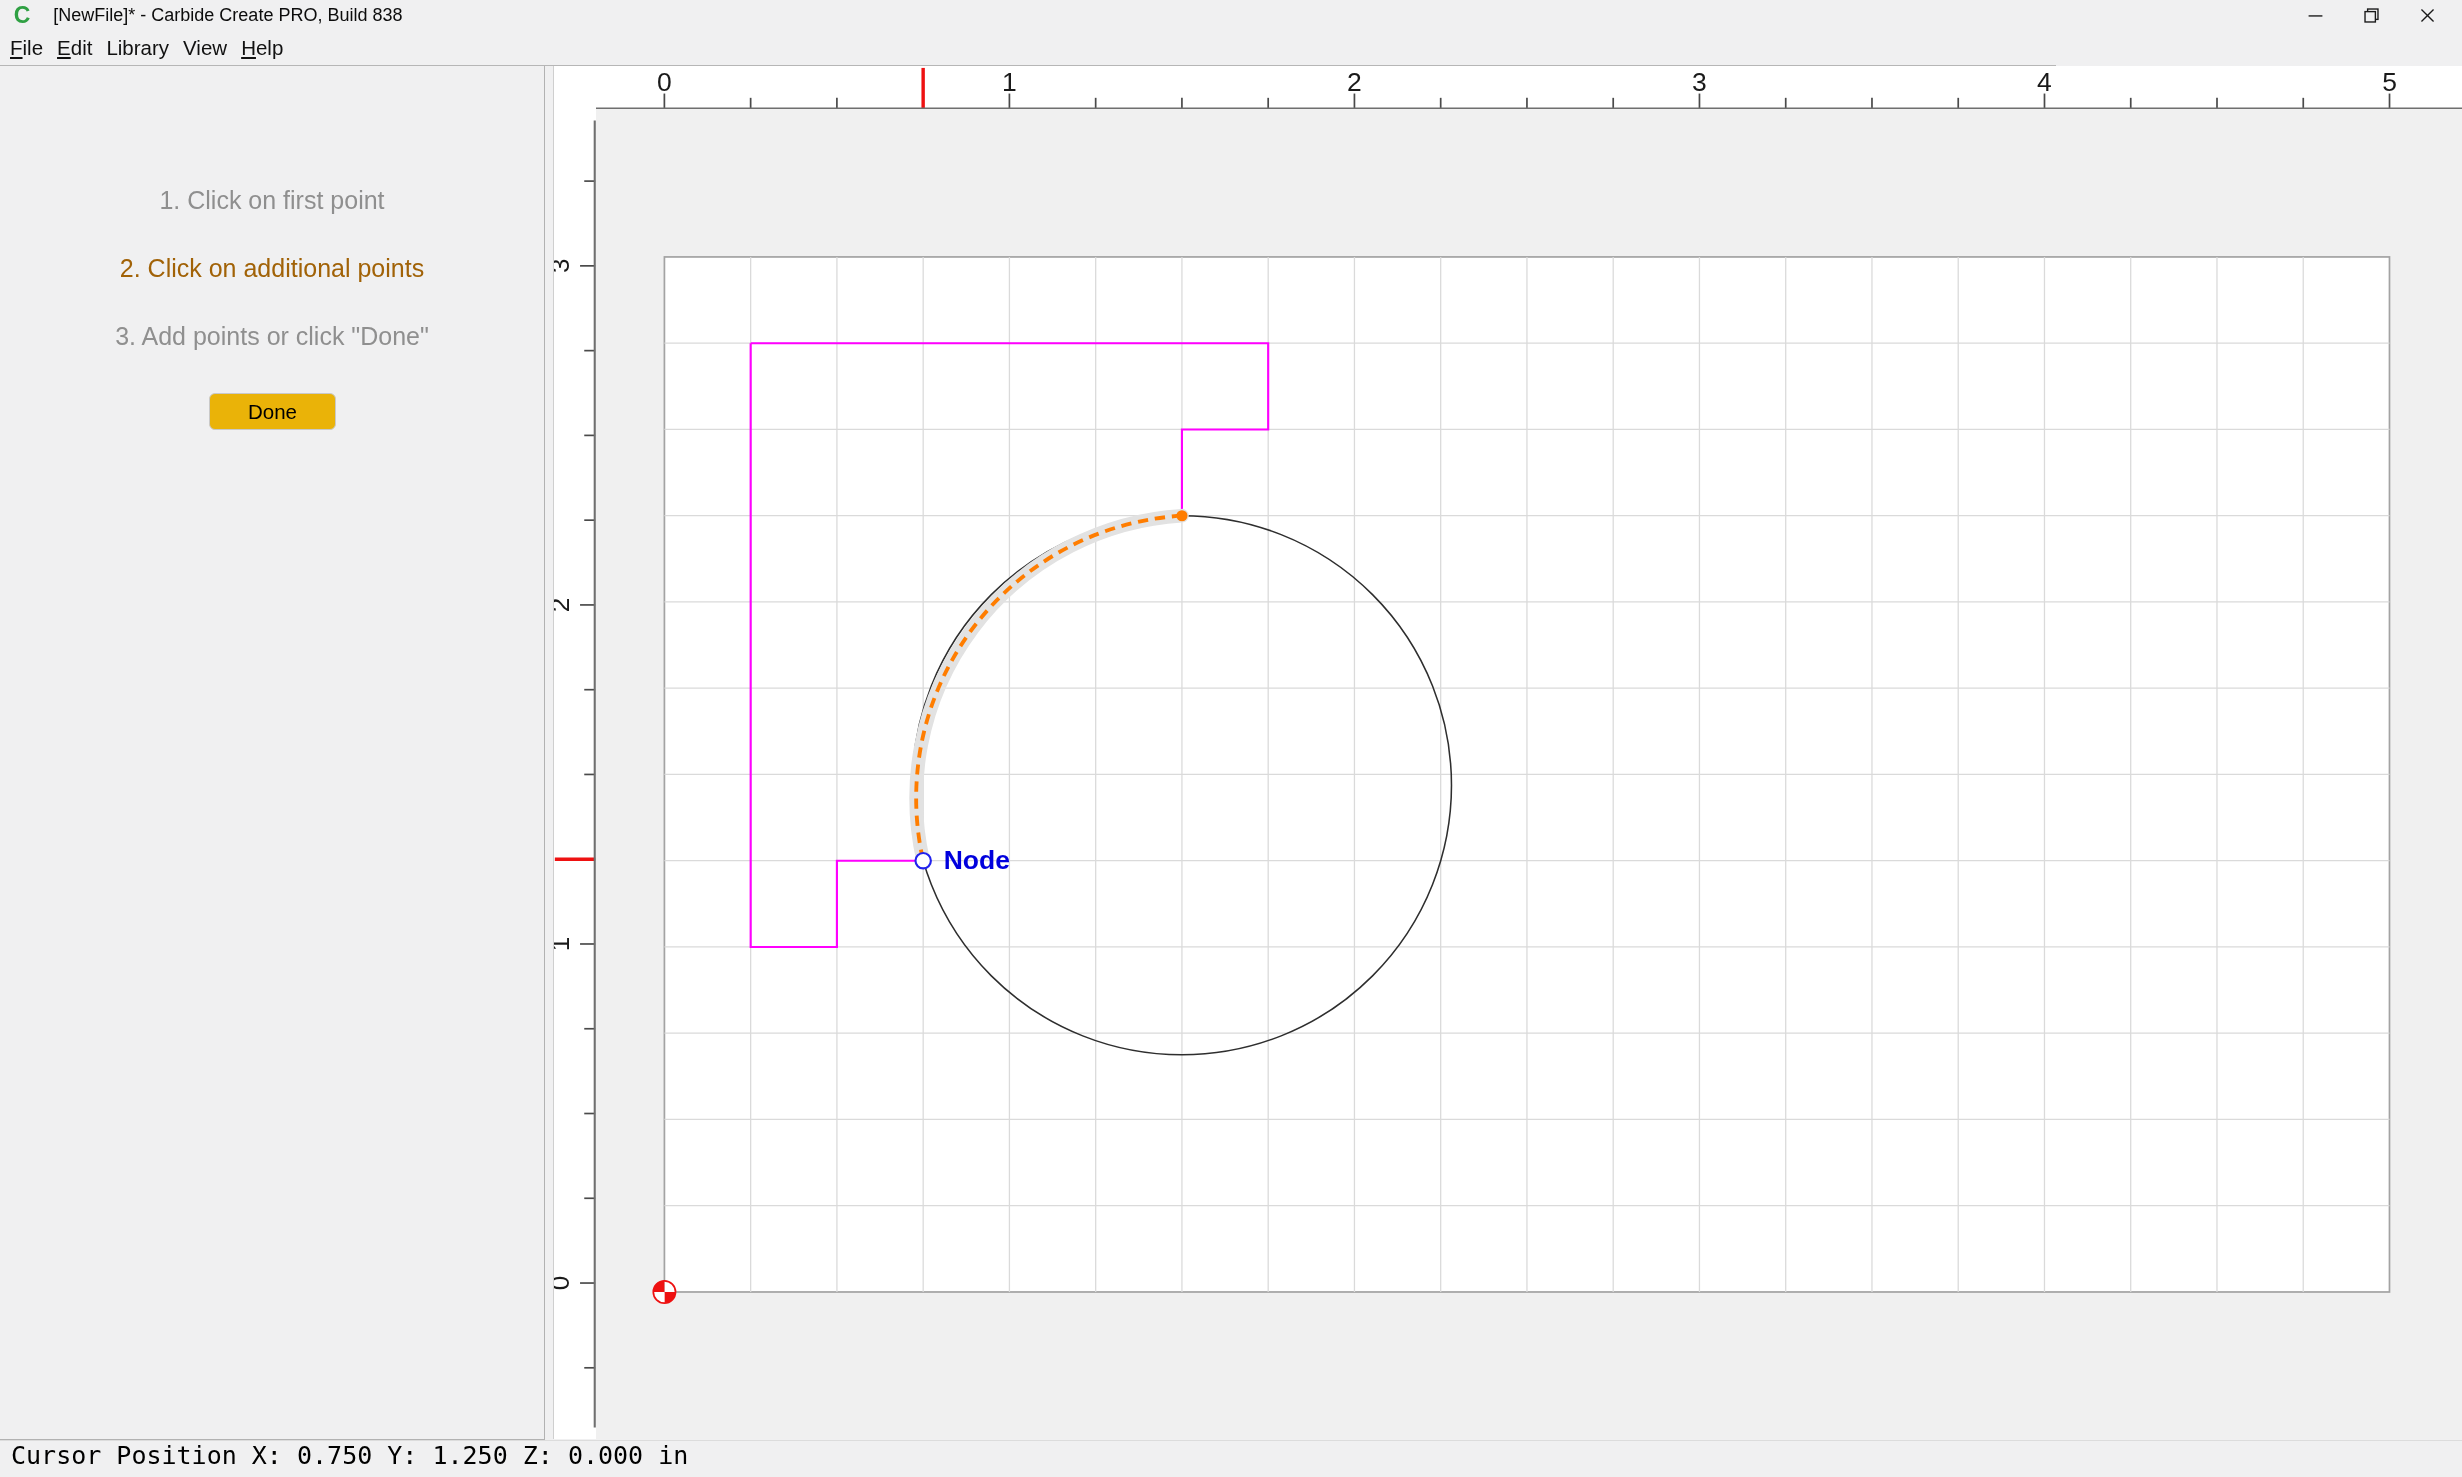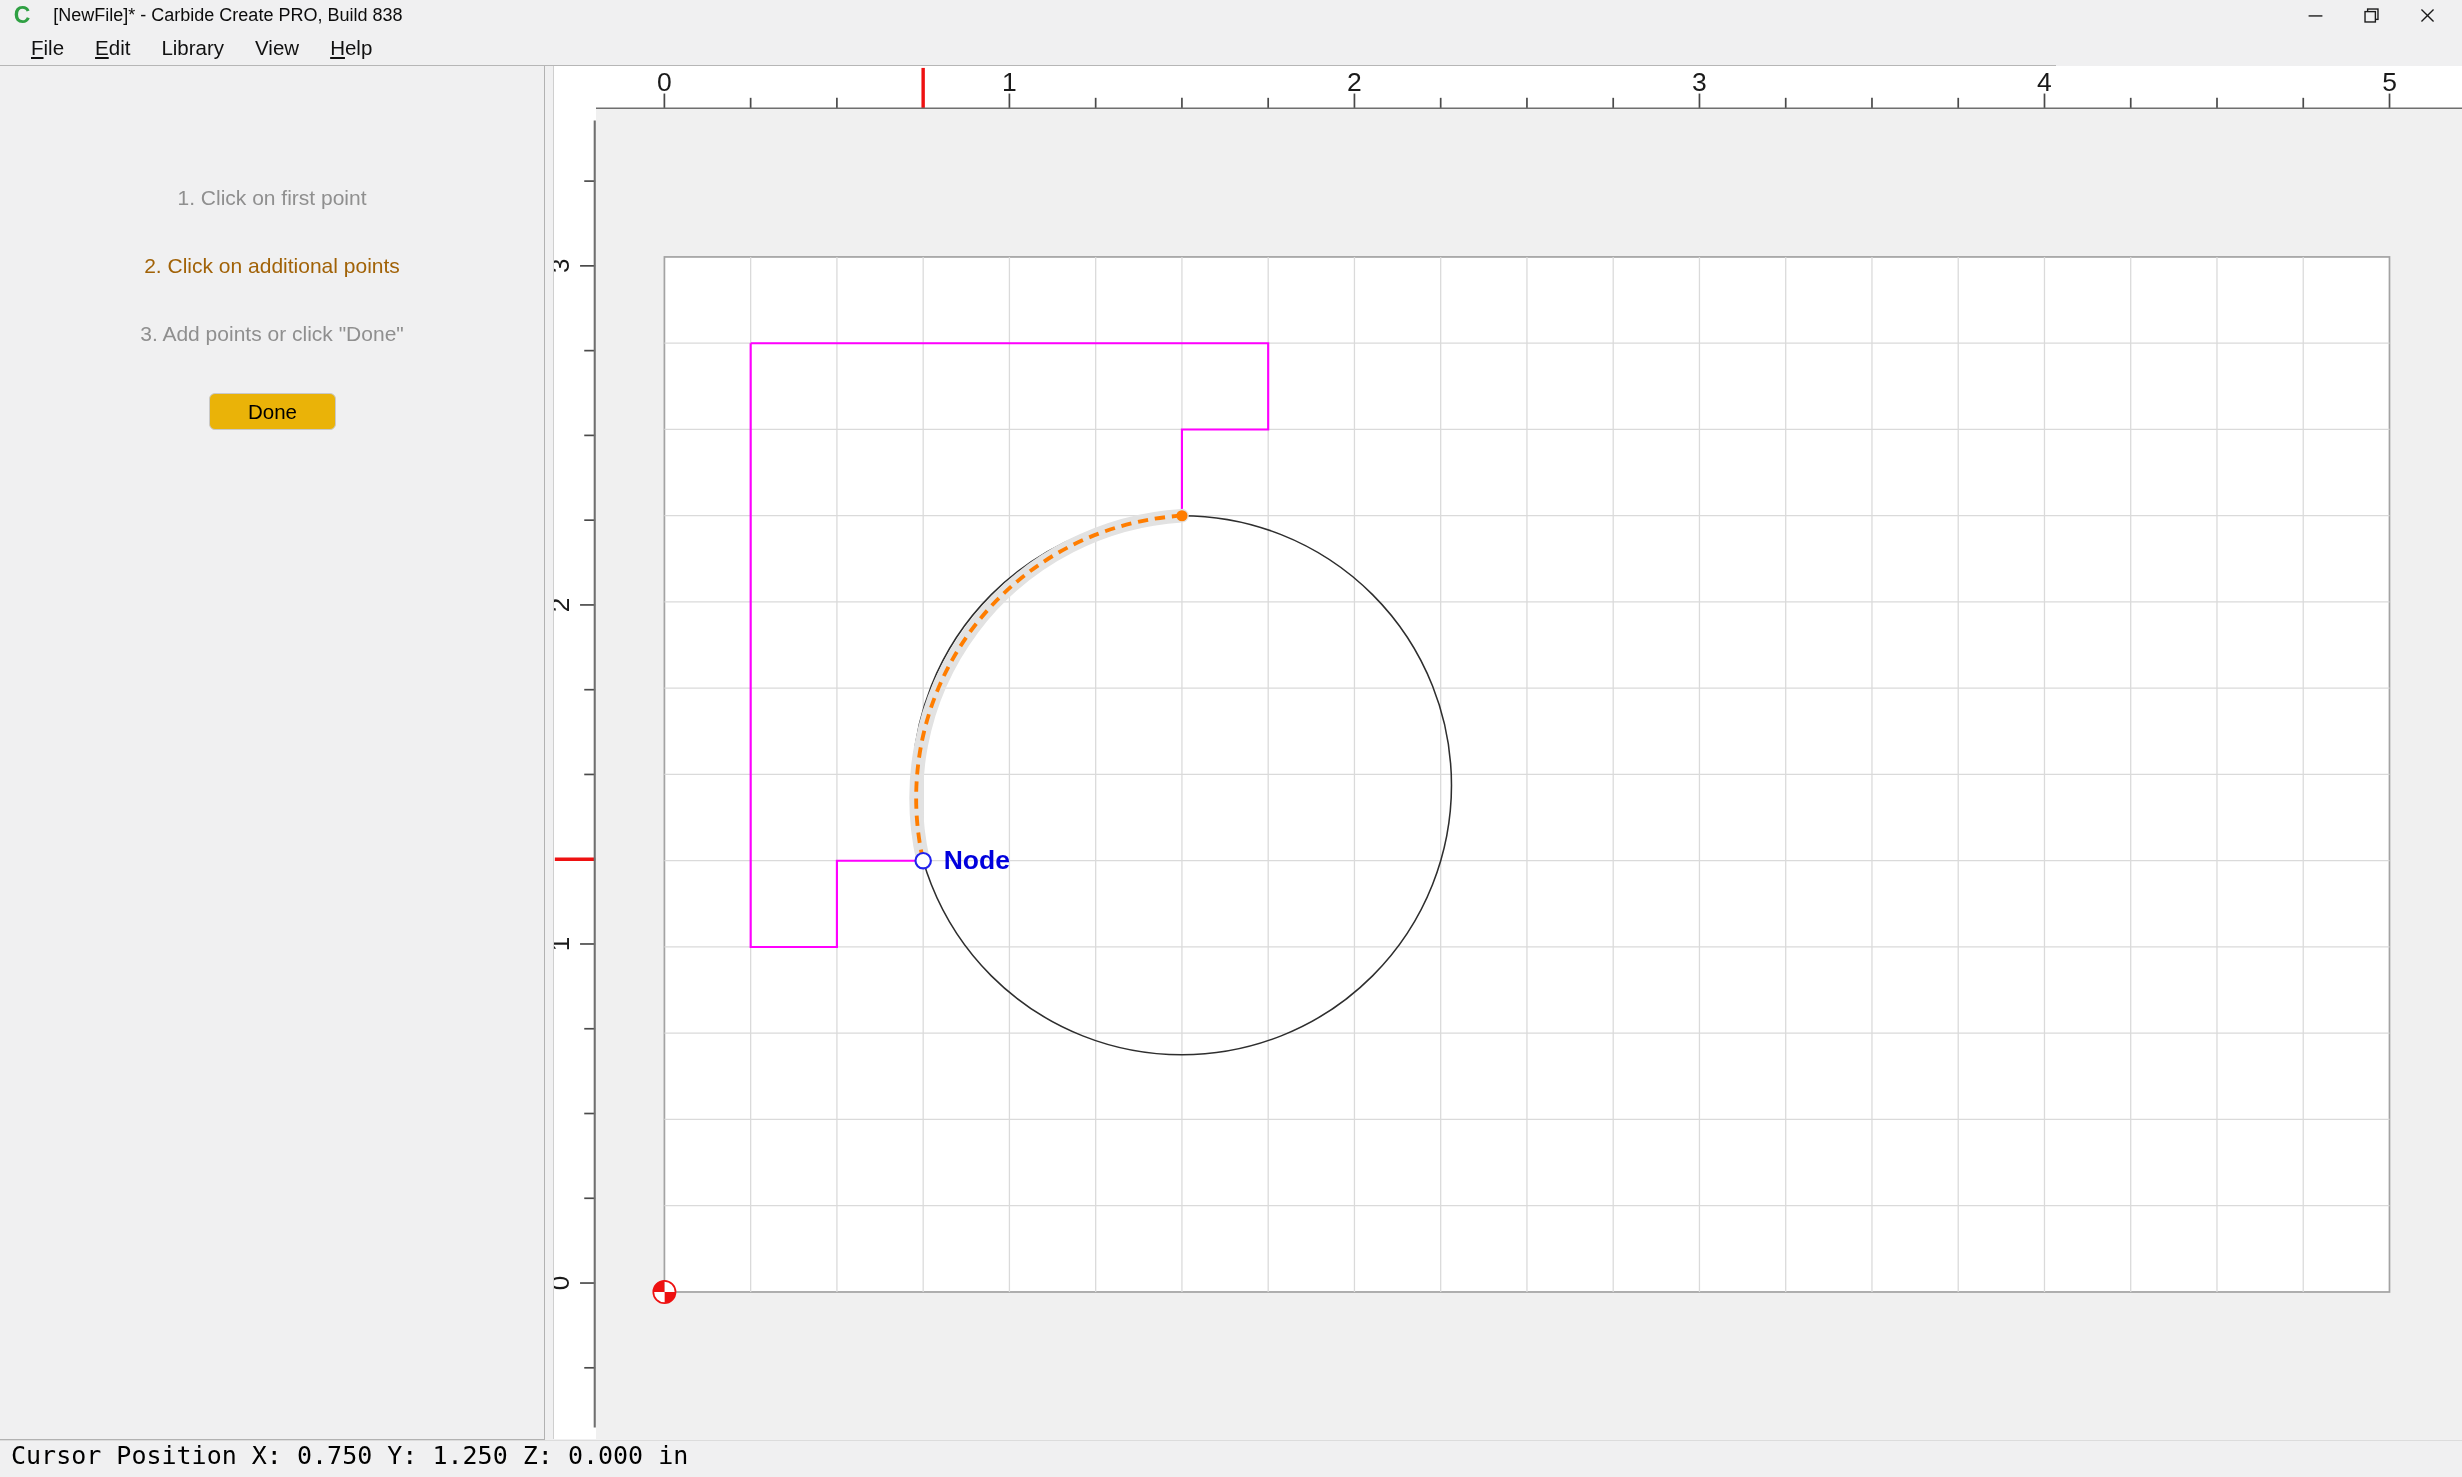--- a/index.html
+++ b/index.html
@@ -8,31 +8,31 @@
 
   
   .titlebar{position:absolute;left:0;top:0;width:2462px;height:31px;display:flex;align-items:center}
   .logo{margin-left:13.7px;font-size:23px;font-weight:bold;color:#2fa043;line-height:1}
   .title{margin-left:23px;font-size:18px;color:#0c0c0c}
   .win-controls{position:absolute;right:6.8px;top:0;height:31px;display:flex}
   .win-btn{width:56px;height:31px;display:flex;align-items:center;justify-content:center;cursor:default}
 
   
   .menubar{position:absolute;left:0;top:31px;width:2056px;height:35px;box-sizing:border-box;
-           display:flex;align-items:center;column-gap:31px;padding-left:31px;
+           display:flex;align-items:center;column-gap:14px;padding-left:10px;
            border-bottom:0.9px solid #b6b6b6;font-size:20.5px}
   .menu-item{cursor:default}
   .menu-item u{text-decoration:underline}
 
   
   .sidepanel{position:absolute;left:0;top:66px;width:545px;height:1374px;box-sizing:border-box;
              background:#f0f0f1;border-right:0.9px solid #b2b2b2;border-bottom:0.9px solid #b2b2b2;
              text-align:center}
   .panel-title{margin:24px 0 0 0;font-size:45px;font-weight:bold;letter-spacing:-0.9px}
-  .step{position:absolute;left:0;width:100%;font-size:21px;color:#8f8f8f}
+  .step{position:absolute;left:0;width:100%;font-size:25px;color:#8f8f8f}
   .step.active{color:#a16207}
   .done-btn{position:absolute;left:209px;top:327px;width:127px;height:37px;
             background:#eab308;border:0.9px solid #c9c9c9;border-radius:6px;
             font-family:"Liberation Sans",sans-serif;font-size:20.5px;color:#000}
 
   
   .corner-box{position:absolute;left:553px;top:66px;width:43px;height:44px;box-sizing:border-box;
               background:#ffffff;border-left:0.9px solid #cfcfcf}
   #hruler{position:absolute;left:596px;top:66px;width:1866px;height:44px;background:#ffffff}
   #vruler{position:absolute;left:553px;top:109px;width:43px;height:1330px;background:#ffffff;border-left:0.9px solid #cfcfcf;box-sizing:border-box}

